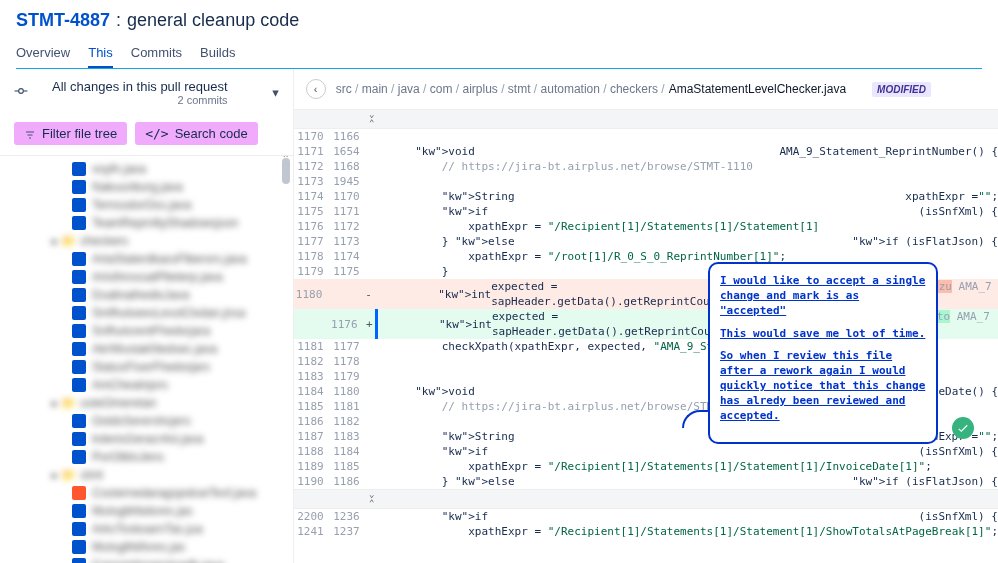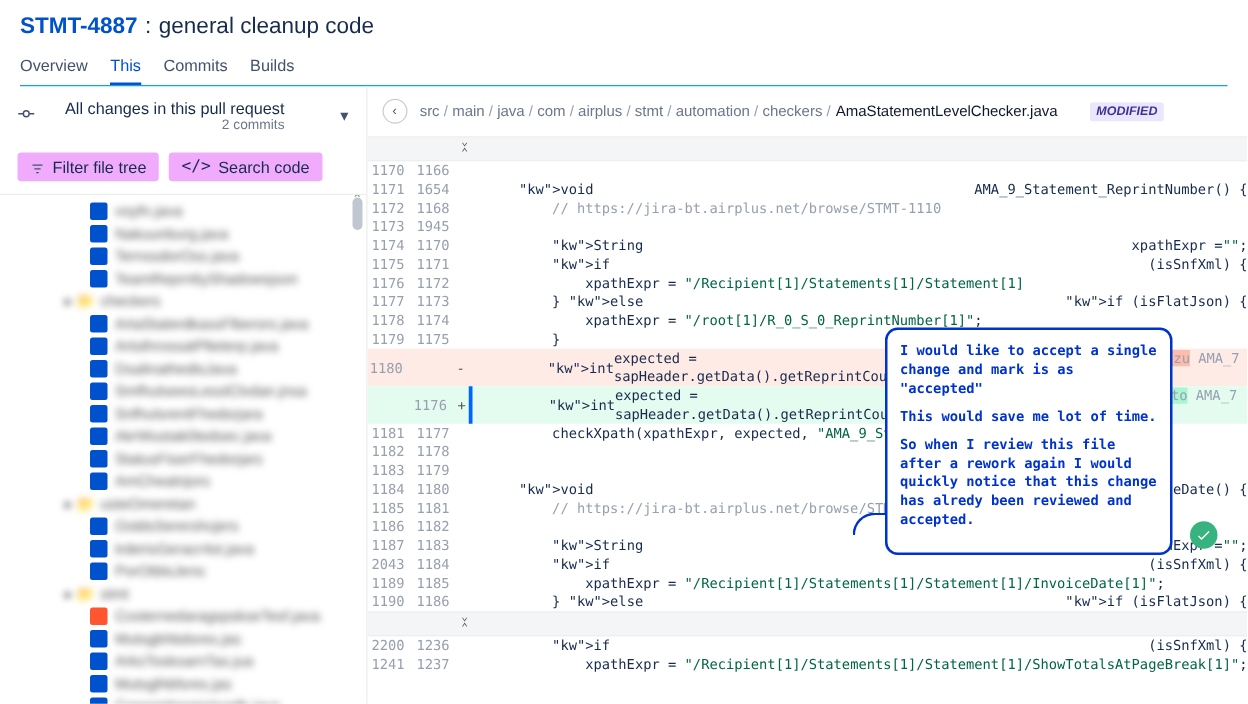--- a/index.html
+++ b/index.html
@@ -42,21 +42,21 @@
 .str { color: #006644; }
 .cmt { color: #97a0af; }
 .line.del { background: #ffebe6; }
 .line.add { background: #e3fcef; }
 .line .hl-del { background: #fdbdad; }
 .line .hl-add { background: #abf5d1; }
 .collapse-row { display:flex; align-items:center; background:#f4f5f7; border-top:1px solid #eee; border-bottom:1px solid #eee;}
 .collapse-row .ln{background:#f4f5f7;}
 .collapse-row .icos{ display:flex; flex-direction:column; align-items:center; width:12px; color:#555; font-size:9px; line-height:1;}
 .annotation { position: absolute; top: 153px; right: 60px; width: 230px; border: 2px solid #0033cc; border-radius: 10px; background: #fff; padding: 10px; font-size: 11px; color: #0033cc; font-weight: 600; line-height: 1.35; z-index: 5;}
-.annotation p { margin-bottom: 8px; }
+.annotation p { margin-bottom: 8px; text-decoration: underline; }
 .ann-tail { position: absolute; top: 301px; right: 284px; width: 32px; height: 18px; border-top: 2px solid #0033cc; border-left: 2px solid #0033cc; border-top-left-radius: 18px; z-index: 4; }
 .accept-btn { position: absolute; top: 308px; right: 24px; width: 22px; height: 22px; background: #36b37e; border-radius: 50%; display:flex; align-items:center; justify-content:center; z-index: 5; cursor:pointer;}
 .accept-btn svg { width: 14px; height: 14px; fill: #fff; }
 .blue-bar { width: 3px; align-self: stretch; }
 .line.add .blue-bar { background: #0065ff; }
 </style>
 </head>
 <body>
 
 <div class="header">
@@ -304,21 +304,21 @@
           <span class="txt"><span class="cmt">        // https://jira-bt.airplus.net/browse/STMT-141</span></span>
         </div>
         <div class="line">
           <span class="ln">1186</span>
           <span class="ln">1182</span>
           <span class="mark"></span>
           <span class="blue-bar"></span>
           <span class="txt"></span>
         </div>
         <div class="line"><span class="ln">1187</span><span class="ln">1183</span><span class="mark"></span><span class="blue-bar"></span><span class="txt">        <span class="&lt;span">"kw"</span>&gt;String</span> xpathExpr = <span class="str">""</span>;</div>
-        <div class="line"><span class="ln">2043</span><span class="ln">1184</span><span class="mark"></span><span class="blue-bar"></span><span class="txt">        <span class="&lt;span">"kw"</span>&gt;if</span> (isSnfXml) {</div>
+        <div class="line"><span class="ln">1188</span><span class="ln">1184</span><span class="mark"></span><span class="blue-bar"></span><span class="txt">        <span class="&lt;span">"kw"</span>&gt;if</span> (isSnfXml) {</div>
         <div class="line">
           <span class="ln">1189</span>
           <span class="ln">1185</span>
           <span class="mark"></span>
           <span class="blue-bar"></span>
           <span class="txt">            xpathExpr = <span class="str">"/Recipient[1]/Statements[1]/Statement[1]/InvoiceDate[1]"</span>;</span>
         </div>
         <div class="line"><span class="ln">1190</span><span class="ln">1186</span><span class="mark"></span><span class="blue-bar"></span><span class="txt">        } <span class="&lt;span">"kw"</span>&gt;else</span> <span class="&lt;span">"kw"</span>&gt;if (isFlatJson) {</div>
         <div class="collapse-row">
           <span class="ln"></span>

